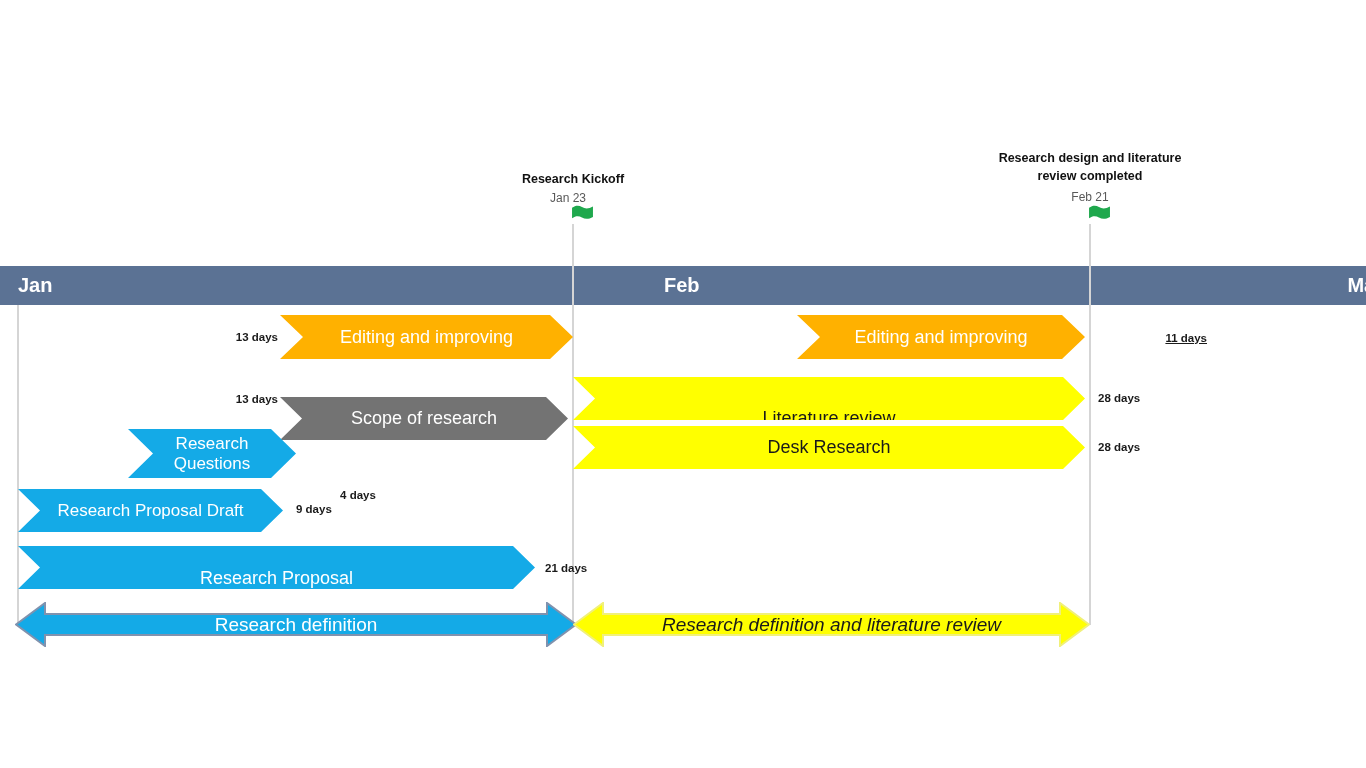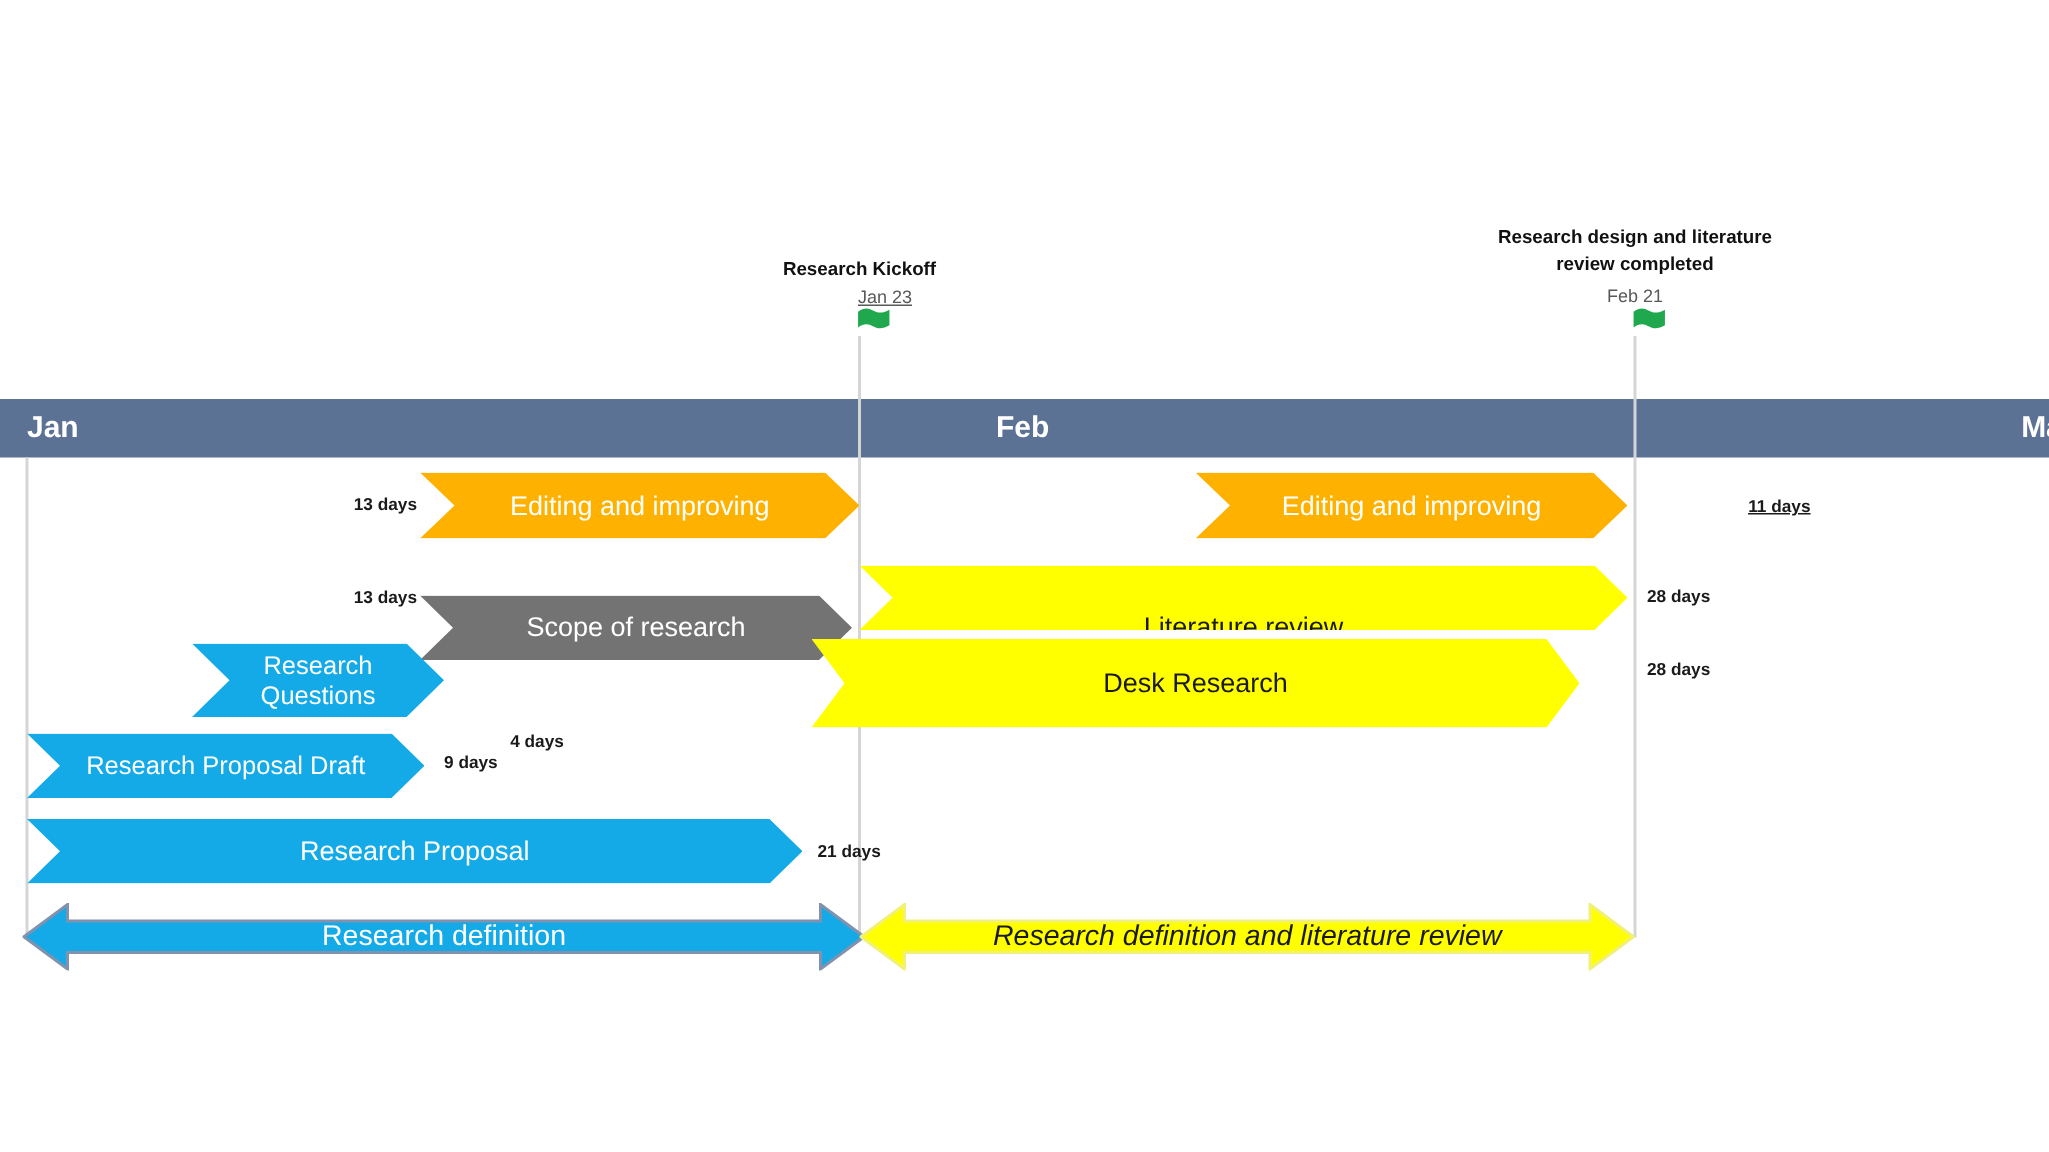--- a/index.html
+++ b/index.html
@@ -20,21 +20,21 @@
   .sum-text{position:absolute;left:0;top:0;width:100%;height:100%;
             display:flex;align-items:center;justify-content:center;white-space:nowrap;}
   .flag{position:absolute;}
 </style>
 </head>
 <body>
 
 <div id="stage">
   <div id="milestones">
       <div class="ms-title" style="left: 453px; width: 240px; top: 171px;">Research Kickoff</div>
-      <div class="ms-date" style="left: 530px; width: 120px; top: 191px; text-decoration: underline;">Jan 23</div>
+      <div class="ms-date" style="left: 508px; width: 120px; top: 191px;">Jan 23</div>
       <div class="flag" style="left: 571px; top: 204px;"><svg width="23" height="17" viewBox="0 0 22 16">
           <path d="M1 3.5 C4.5 1 7.5 1 10.5 2.8 C13.5 4.6 17 4.6 21 2.2 L21 12.2 C17 14.6 13.5 14.6 10.5 12.8 C7.5 11 4.5 11 1 13.5 Z" fill="#1FA84D"></path>
         </svg></div>
       <div class="ms-title" style="left: 984px; width: 212px; top: 150px;">Research design and literature review completed</div>
       <div class="ms-date" style="left: 1030px; width: 120px; top: 190px;">Feb 21</div>
       <div class="flag" style="left: 1088px; top: 204px;"><svg width="23" height="17" viewBox="0 0 22 16">
           <path d="M1 3.5 C4.5 1 7.5 1 10.5 2.8 C13.5 4.6 17 4.6 21 2.2 L21 12.2 C17 14.6 13.5 14.6 10.5 12.8 C7.5 11 4.5 11 1 13.5 Z" fill="#1FA84D"></path>
         </svg></div>
     </div>
   <div id="header-bar" style="top: 266px; height: 39px; background: rgb(91, 114, 148); padding-left: 26px;">
@@ -61,29 +61,29 @@
       </div>
       <div class="dur" style="left: 168px; top: 390px; width: 110px; text-align: right;">13 days</div>
       <div class="chev" style="left: 573px; top: 377px; width: 512px; height: 43px; background: rgb(255, 255, 0); clip-path: polygon(0px 0px, calc(100% - 22px) 0px, 100% 50%, calc(100% - 22px) 100%, 0px 100%, 22px 50%);">
         <div class="chev-text" style="color: rgb(26, 26, 26); font-size: 18px; margin-top: 40px;">Literature review</div>
       </div>
       <div class="dur" style="left: 1098px; top: 389px; width: 110px; text-align: left;">28 days</div>
       <div class="chev" style="left: 128px; top: 429px; width: 168px; height: 49px; background: rgb(20, 170, 231); clip-path: polygon(0px 0px, calc(100% - 25px) 0px, 100% 50%, calc(100% - 25px) 100%, 0px 100%, 25px 50%);">
         <div class="chev-text wrap" style="color: rgb(255, 255, 255); font-size: 17px; padding: 0px 27px;">Research Questions</div>
       </div>
       <div class="dur" style="left: 303px; top: 446px; width: 110px; text-align: center; margin-top: 40px;">4 days</div>
-      <div class="chev" style="left: 541px; top: 426px; width: 512px; height: 59px; background: rgb(255, 255, 0); clip-path: polygon(0px 0px, calc(100% - 22px) 0px, 100% 50%, calc(100% - 22px) 100%, 0px 100%, 22px 50%);">
+      <div class="chev" style="left: 573px; top: 426px; width: 512px; height: 43px; background: rgb(255, 255, 0); clip-path: polygon(0px 0px, calc(100% - 22px) 0px, 100% 50%, calc(100% - 22px) 100%, 0px 100%, 22px 50%);">
         <div class="chev-text" style="color: rgb(26, 26, 26); font-size: 18px;">Desk Research</div>
       </div>
       <div class="dur" style="left: 1098px; top: 438px; width: 110px; text-align: left;">28 days</div>
       <div class="chev" style="left: 18px; top: 489px; width: 265px; height: 43px; background: rgb(20, 170, 231); clip-path: polygon(0px 0px, calc(100% - 22px) 0px, 100% 50%, calc(100% - 22px) 100%, 0px 100%, 22px 50%);">
         <div class="chev-text" style="color: rgb(255, 255, 255); font-size: 17px;">Research Proposal Draft</div>
       </div>
       <div class="dur" style="left: 296px; top: 500px; width: 110px; text-align: left;">9 days</div>
-      <div class="chev" style="left: 18px; top: 546px; width: 517px; height: 43px; background: rgb(20, 170, 231); clip-path: polygon(0px 0px, calc(100% - 22px) 0px, 100% 50%, calc(100% - 22px) 100%, 0px 100%, 22px 50%);">
+      <div class="chev" style="left: 18px; top: 546px; width: 517px; height: 43px; background: rgb(20, 170, 231); clip-path: polygon(0px 0px, calc(100% - 22px) 0px, 100% 50%, calc(100% - 22px) 100%, 0px 100%, 22px 50%); align-items: flex-end;">
         <div class="chev-text" style="color: rgb(255, 255, 255); font-size: 18px;">Research Proposal</div>
       </div>
       <div class="dur" style="left: 545px; top: 559px; width: 110px; text-align: left;">21 days</div>
     </div>
   <div id="summaries">
       <div class="sum-wrap" style="left: 15px; top: 602px; width: 562px; height: 45px;">
         <svg width="562" height="45">
           <polygon points="1,22.5 30,1 30,12 532,12 532,1 561,22.5 532,44 532,33 30,33 30,44" fill="#14AAE7" stroke="#8092AE" stroke-width="2" stroke-linejoin="miter"></polygon>
         </svg>
         <div class="sum-text" style="color: rgb(255, 255, 255); font-size: 19px;">Research definition</div>

